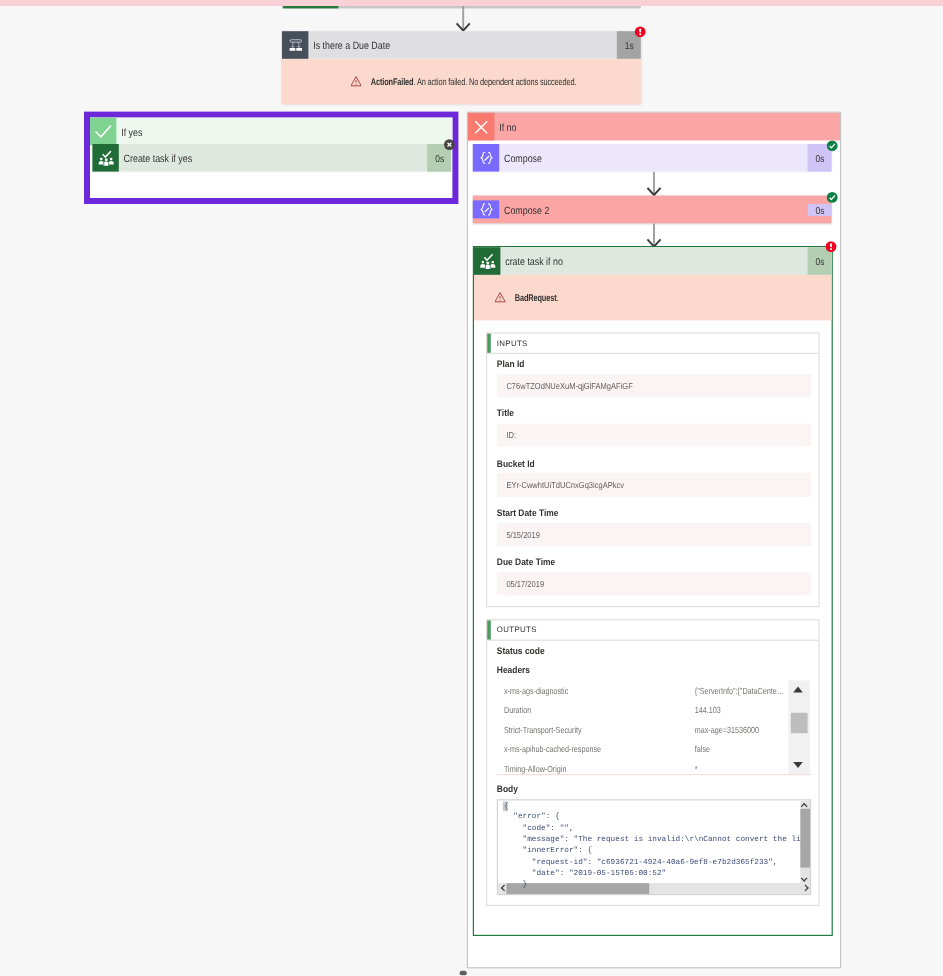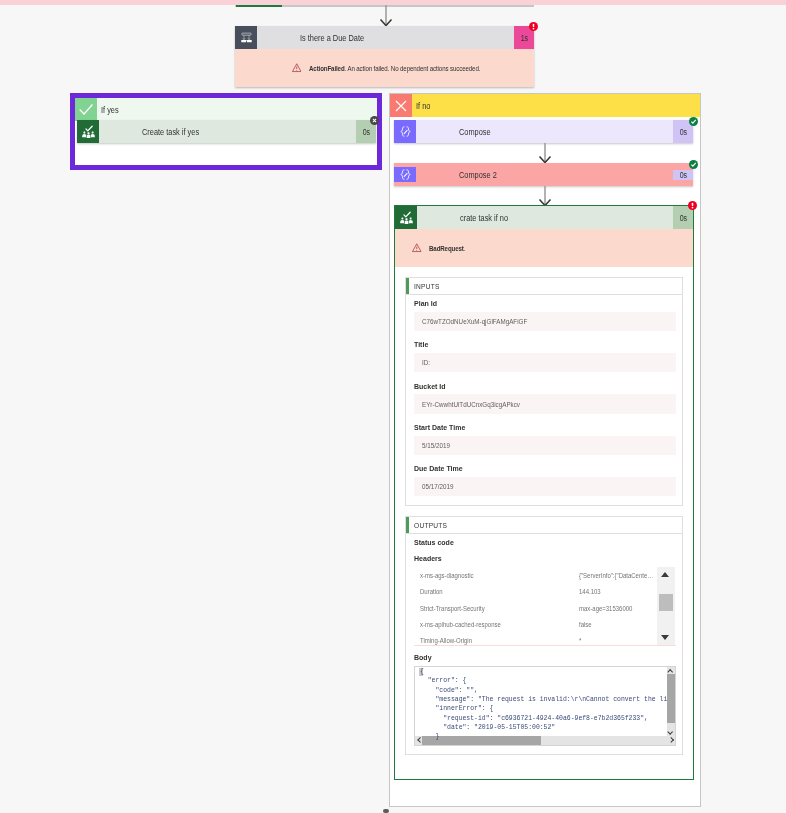--- a/index.html
+++ b/index.html
@@ -2,21 +2,21 @@
 <html><head>
 <meta charset="utf-8">
 <style>
   html,body{margin:0;padding:0;}
   body{width:786px;height:813px;background:#f7f7f7;font-family:"Liberation Sans",sans-serif;overflow:hidden;position:relative;
        -webkit-font-smoothing:antialiased;}
   .abs{position:absolute;}
   .topband{left:0;top:0;width:786px;height:5px;background:#fbd1d8;}
   
   .card{box-sizing:border-box;}
-  .cardhdr{display:flex;align-items:stretch;height:23px;gap:39px;}
+  .cardhdr{display:flex;align-items:stretch;height:23px;}
   .cardicon{width:22px;min-width:22px;display:flex;align-items:center;justify-content:center;}
   .cardtitle{flex:1;display:flex;align-items:center;padding-left:4px;font-size:8.8px;color:#323130;}
   .cardtitle>span,.cnd{display:inline-block;transform:scaleX(0.84);transform-origin:left center;white-space:nowrap;}
   .carddur{width:20px;display:flex;align-items:center;justify-content:center;font-size:8.3px;color:#323130;}
   .carddur>span{display:inline-block;transform:scaleX(0.85);}
   .errbar{display:flex;align-items:center;background:#fbd9cd;font-size:8.1px;white-space:nowrap;color:#323130;}
   .errbar .etxt{display:inline-block;transform:scaleX(0.76);transform-origin:left center;white-space:nowrap;letter-spacing:-0.15px;}
   .badge{position:absolute;width:9px;height:9px;border-radius:50%;display:flex;align-items:center;justify-content:center;}
   svg{display:block;}
   
@@ -81,21 +81,21 @@
         <rect x="2.1" y="2.6" width="11.8" height="2.5" rx="1.25" fill="none" stroke="#e4e6ea" stroke-width="0.75"></rect>
         <path d="M4.9 5.3 L4.9 10.4 M11.1 5.3 L11.1 10.4" stroke="#e4e6ea" stroke-width="0.6"></path>
         <path d="M3.7 9.3 L4.9 10.7 L6.1 9.3 M9.9 9.3 L11.1 10.7 L12.3 9.3" stroke="#e4e6ea" stroke-width="0.6" fill="none" stroke-linecap="round" stroke-linejoin="round"></path>
         <rect x="1.6" y="11.2" width="5.9" height="2.7" rx="0.3" fill="#fff"></rect>
         <rect x="8.5" y="11.2" width="5.9" height="2.7" rx="0.3" fill="#fff"></rect>
       </svg>
     </div>
     <div class="cardtitle">
         <span>Is there a Due Date</span>
       </div>
-    <div class="carddur" style="background:#ec4899;">
+    <div class="carddur" style="background:#a3a3a3;">
         <span>1s</span>
       </div>
   </div>
   <div class="errbar" style="height:38px;padding-left:14px;justify-content:flex-end;">
     <svg width="9.5" height="9.5" viewBox="0 0 16 16" style="margin-right:7.5px;margin-left:3px;">
       <path d="M8 1.3 L15.2 14.4 L0.8 14.4 Z" fill="none" stroke="#a4373a" stroke-width="1.25" stroke-linejoin="round"></path>
       <path d="M8 5.8 L8 10.2" stroke="#a4373a" stroke-width="1.25"></path>
       <circle cx="8" cy="12.1" r="0.75" fill="#a4373a"></circle>
     </svg>
     <span class="etxt"><b>ActionFailed</b><span>. An action failed. No dependent actions succeeded.</span></span>
@@ -145,21 +145,21 @@
       </div>
   </div>
 </div>
 <div class="badge abs" style="left:370px;top:116px;background:#484644;">
   <svg width="9" height="9" viewBox="0 0 12 12">
     <path d="M3.9 3.9 L8.1 8.1 M8.1 3.9 L3.9 8.1" stroke="#fff" stroke-width="1.4"></path>
   </svg>
 </div>
 
 <div class="abs" style="left:389px;top:93px;width:312px;height:714px;background:#fff;border:1px solid #c8c6c4;box-sizing:border-box;">
-  <div style="display:flex;align-items:stretch;height:23px;background:#fde047;">
+  <div style="display:flex;align-items:stretch;height:23px;background:#fca5a5;">
     <div style="width:22px;background:#f97a71;display:flex;align-items:center;justify-content:center;">
       <svg width="16" height="16" viewBox="0 0 16 16">
         <path d="M3.0 3.0 L13.0 13.0 M13.0 3.0 L3.0 13.0" stroke="#fff" stroke-width="1.2"></path>
       </svg>
     </div>
     <div style="flex:1;display:flex;align-items:center;padding-left:4px;font-size:8.8px;color:#323130;">
       <span class="cnd">If no</span>
     </div>
   </div>
 </div>

